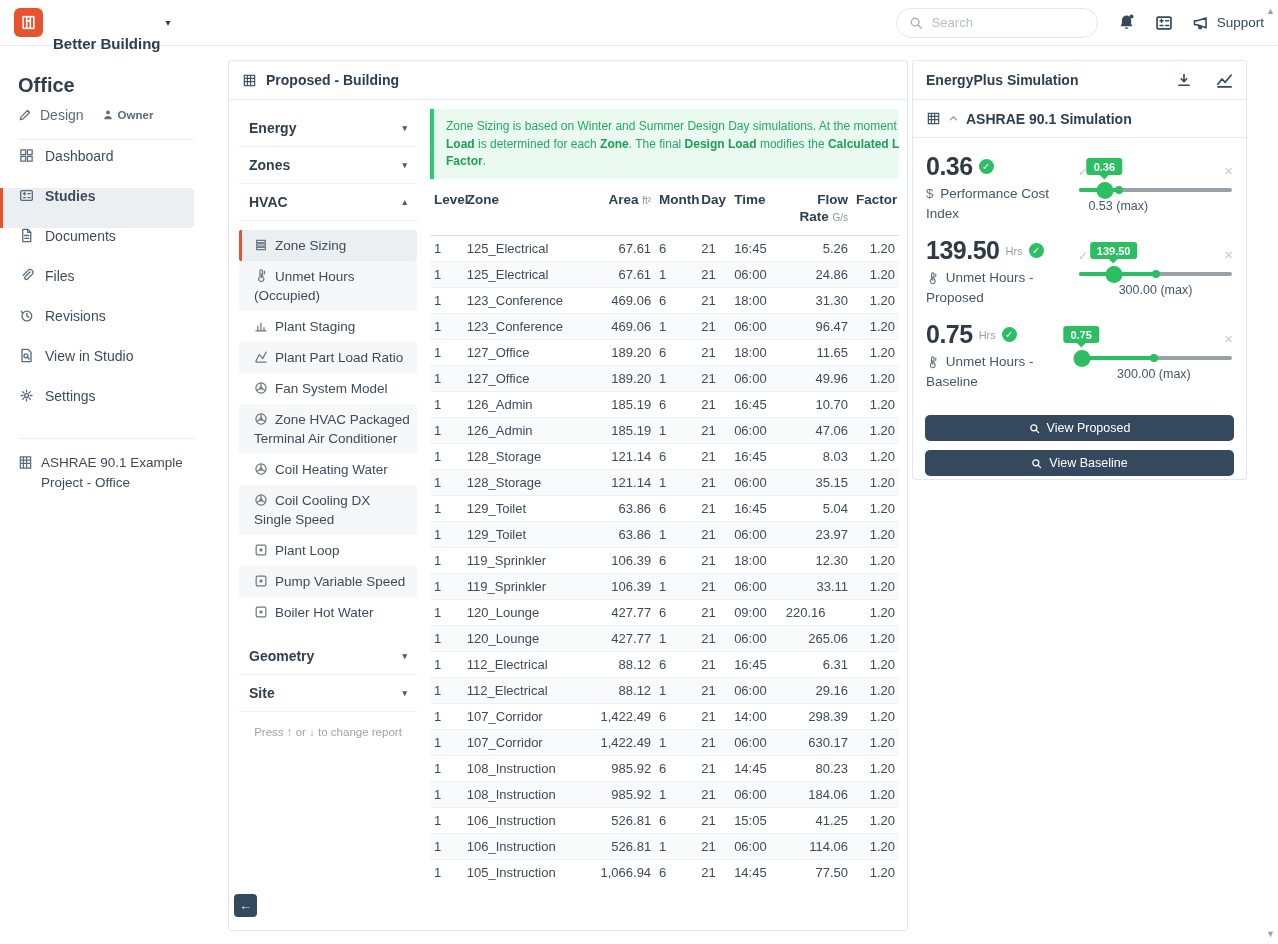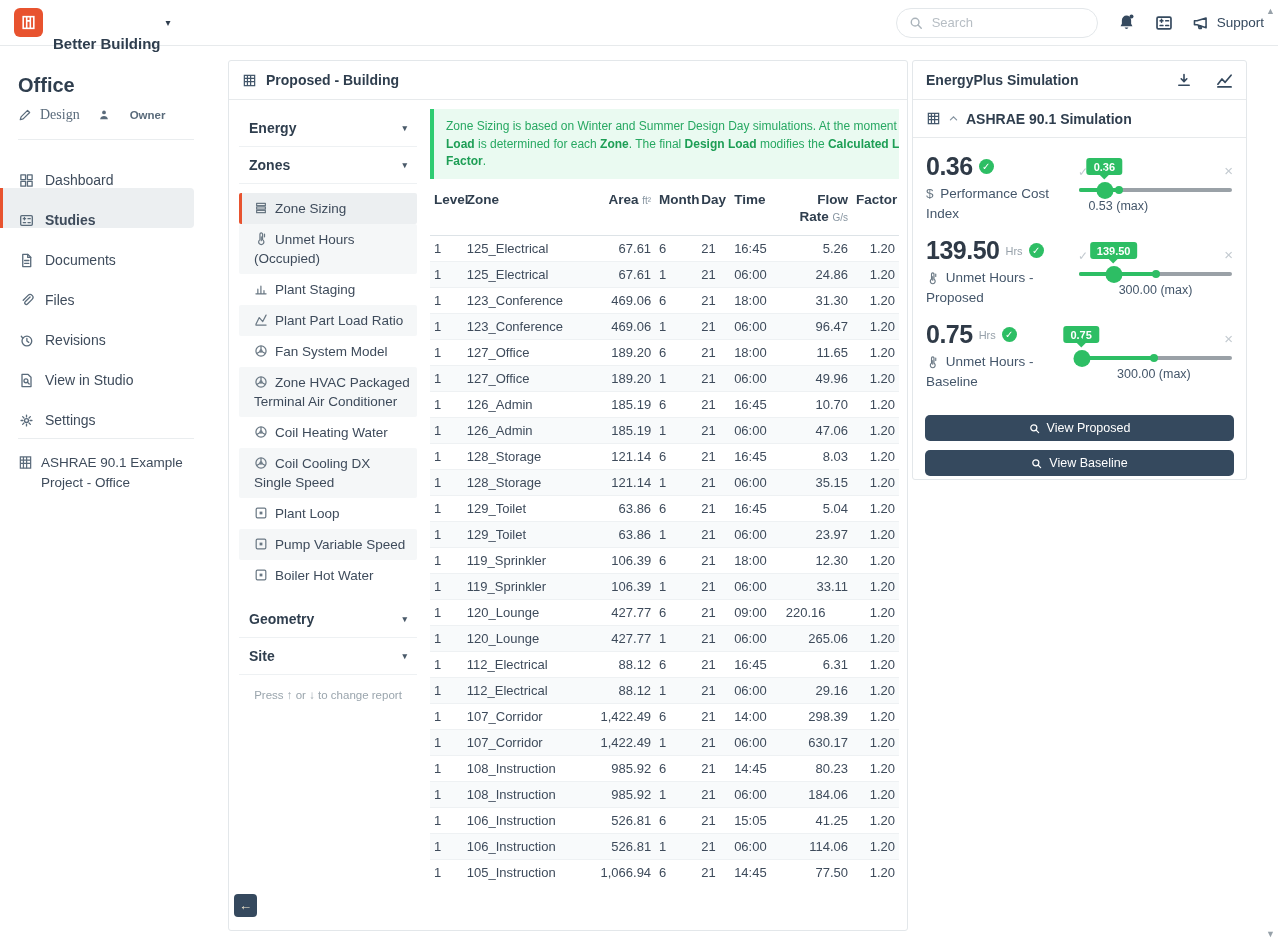--- a/index.html
+++ b/index.html
@@ -24,25 +24,25 @@
   .search-box input{border:none;outline:none;flex:1;font-size:13px;color:#55636f;font-family:inherit;background:transparent;}
   .search-box input::placeholder{color:#b7bec4;}
   .nav-ico{color:#35495e;margin-left:19px;cursor:pointer;}
   .support{display:flex;align-items:center;gap:7px;margin-left:19px;color:#35495e;font-size:13.5px;cursor:pointer;}
   .scroll-arrow{position:absolute;right:3px;color:#97a1a9;font-size:9px;z-index:20;}
 
   
   .sidebar{position:absolute;top:48px;left:0;width:228px;bottom:0;background:#fff;}
   .project-title{font-size:20px;font-weight:bold;color:#2f3e4e;margin:26px 18px 10px;}
   .design-row{display:flex;align-items:center;gap:8px;margin:0 18px 16px;color:#5a6b7b;}
-  .design-label{font-size:14px;margin-right:10px;font-family:Liberation Serif, serif;}
-  .owner-chip{display:flex;align-items:center;gap:20px;font-size:11.5px;font-weight:bold;color:#5a6b7b;}
+  .design-label{font-size:14px;margin-right:10px;}
+  .owner-chip{display:flex;align-items:center;gap:4px;font-size:11.5px;font-weight:bold;color:#5a6b7b;}
   .side-divider{border-top:1px solid #eaedef;margin:0 34px 8px 18px;}
   .menu{margin-right:34px;}
-  .menu-item{height:40px;display:flex;align-items:flex-end;gap:11px;padding-left:19px;
+  .menu-item{height:40px;display:flex;align-items:flex-start;gap:11px;padding-left:19px;
     font-size:14px;color:#3e4b5b;cursor:pointer;border-radius:0 4px 4px 0;}
   .menu-item .icon{color:#5a6b7b;}
   .menu-item.selected{background:#eceff1;border-left:3px solid #e8532f;padding-left:16px;font-weight:bold;}
   .side-footer{display:flex;gap:8px;margin:14px 30px 0 18px;font-size:13.5px;color:#3e4b5b;line-height:20px;}
   .side-footer .icon{color:#5a6b7b;margin-top:2px;}
 
   
   .card{position:absolute;background:#fff;border:1px solid #e3e7ea;border-radius:3px;box-sizing:border-box;}
   .card-header{height:38px;border-bottom:1px solid #e7eaec;display:flex;align-items:center;
     gap:9px;padding:0 13px;font-weight:bold;font-size:14px;color:#2f3e4e;}
@@ -276,20 +276,24 @@
   <div class="report-body">
     <div class="subnav">
         <div class="nav-section">
           <span>Energy</span>
           <span class="caret">▾</span>
         </div>
         <div class="nav-section">
           <span>Zones</span>
           <span class="caret">▾</span>
         </div>
+        <div class="nav-section">
+          <span>HVAC</span>
+          <span class="caret">▴</span>
+        </div>
         <div class="nav-items">
           <div class="nav-item selected"><span class="icon">
               <svg viewBox="0 0 16 16" width="14" height="14" fill="none" stroke="currentColor" stroke-width="1.4" stroke-linecap="round" stroke-linejoin="round">
                 <rect x="3" y="2.6" width="10" height="2.8"></rect>
                 <rect x="3" y="6.6" width="10" height="2.8"></rect>
                 <rect x="3" y="10.6" width="10" height="2.8"></rect>
               </svg>
             </span><span>Zone Sizing</span></div>
           <div class="nav-item striped"><span class="icon">
               <svg viewBox="0 0 16 16" width="14" height="14" fill="none" stroke="currentColor" stroke-width="1.4" stroke-linecap="round" stroke-linejoin="round">

